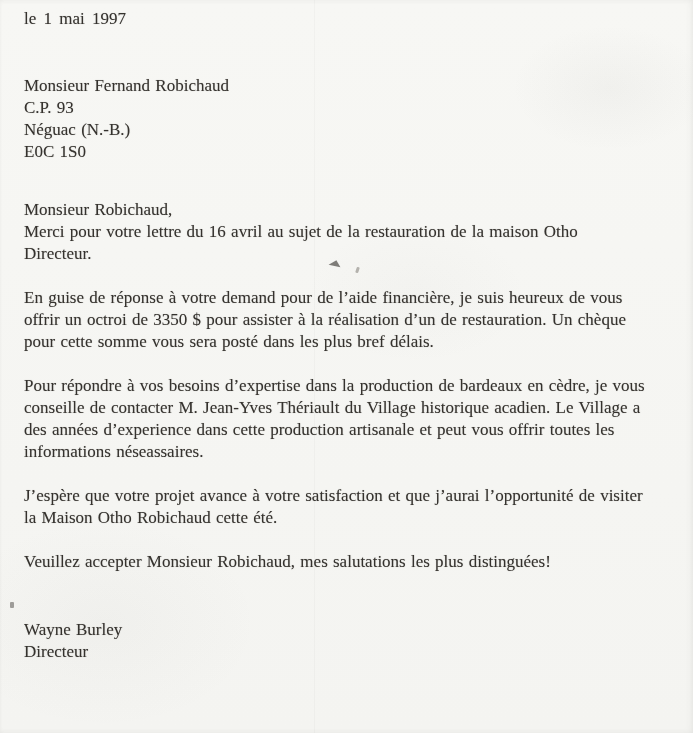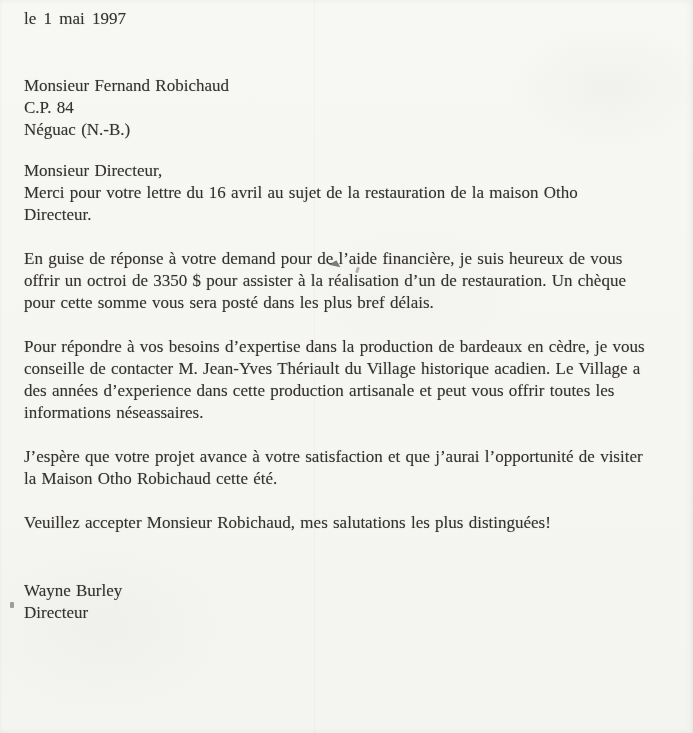--- a/index.html
+++ b/index.html
@@ -16,21 +16,21 @@
     box-shadow: inset -3px 0 6px rgba(0,0,0,0.035), inset 0 2px 4px rgba(0,0,0,0.02), inset 0 -2px 4px rgba(0,0,0,0.02);
     font-family: Liberation Serif, serif;
     font-size: 17px;
     line-height: 22px;
     color: #35322e;
     text-shadow: 0 0 1px rgba(70,68,64,0.35);
     word-spacing: 1px;
   }
   .content { position: absolute; left: 24px; top: 8px; right: 8px; }
   .date { margin-bottom: 45px; word-spacing: 3px; white-space: nowrap; }
-  .address { margin-bottom: 19px; }
+  .address { margin-bottom: 36px; }
   .para { margin-bottom: 22px; }
   .line { white-space: nowrap; }
   .signature { margin-top: 46px; }
   .crease {
     position: absolute; left: 314px; top: 0; width: 1px; height: 100%;
     background: rgba(0,0,0,0.025);
   }
   .ink-mark {
     position: absolute; left: 330px; top: 262px; width: 0; height: 0;
     border-left: 9px solid transparent;
@@ -49,26 +49,27 @@
 </style>
 </head>
 <body>
 
 <div class="paper">
   <div class="crease"></div>
   <div class="content">
     <div class="date">le 1 mai 1997</div>
     <div class="address">
         <div class="line">Monsieur Fernand Robichaud</div>
-        <div class="line">C.P. 84</div>
+        <div class="line">C.P. 93</div>
         <div class="line">Néguac (N.-B.)</div>
+        <div class="line">E0C 1S0</div>
       </div>
     <div class="body">
         <div class="para">
-          <div class="line">Monsieur Directeur,</div>
+          <div class="line">Monsieur Robichaud,</div>
           <div class="line">Merci pour votre lettre du 16 avril au sujet de la restauration de la maison Otho</div>
           <div class="line">Directeur.</div>
         </div>
         <div class="para">
           <div class="line">En guise de réponse à votre demand pour de l’aide financière, je suis heureux de vous</div>
           <div class="line">offrir un octroi de 3350 $ pour assister à la réalisation d’un de restauration.  Un chèque</div>
           <div class="line">pour cette somme vous sera posté dans les plus bref délais.</div>
         </div>
         <div class="para">
           <div class="line">Pour répondre à vos besoins d’expertise dans la production de bardeaux en cèdre, je vous</div>

